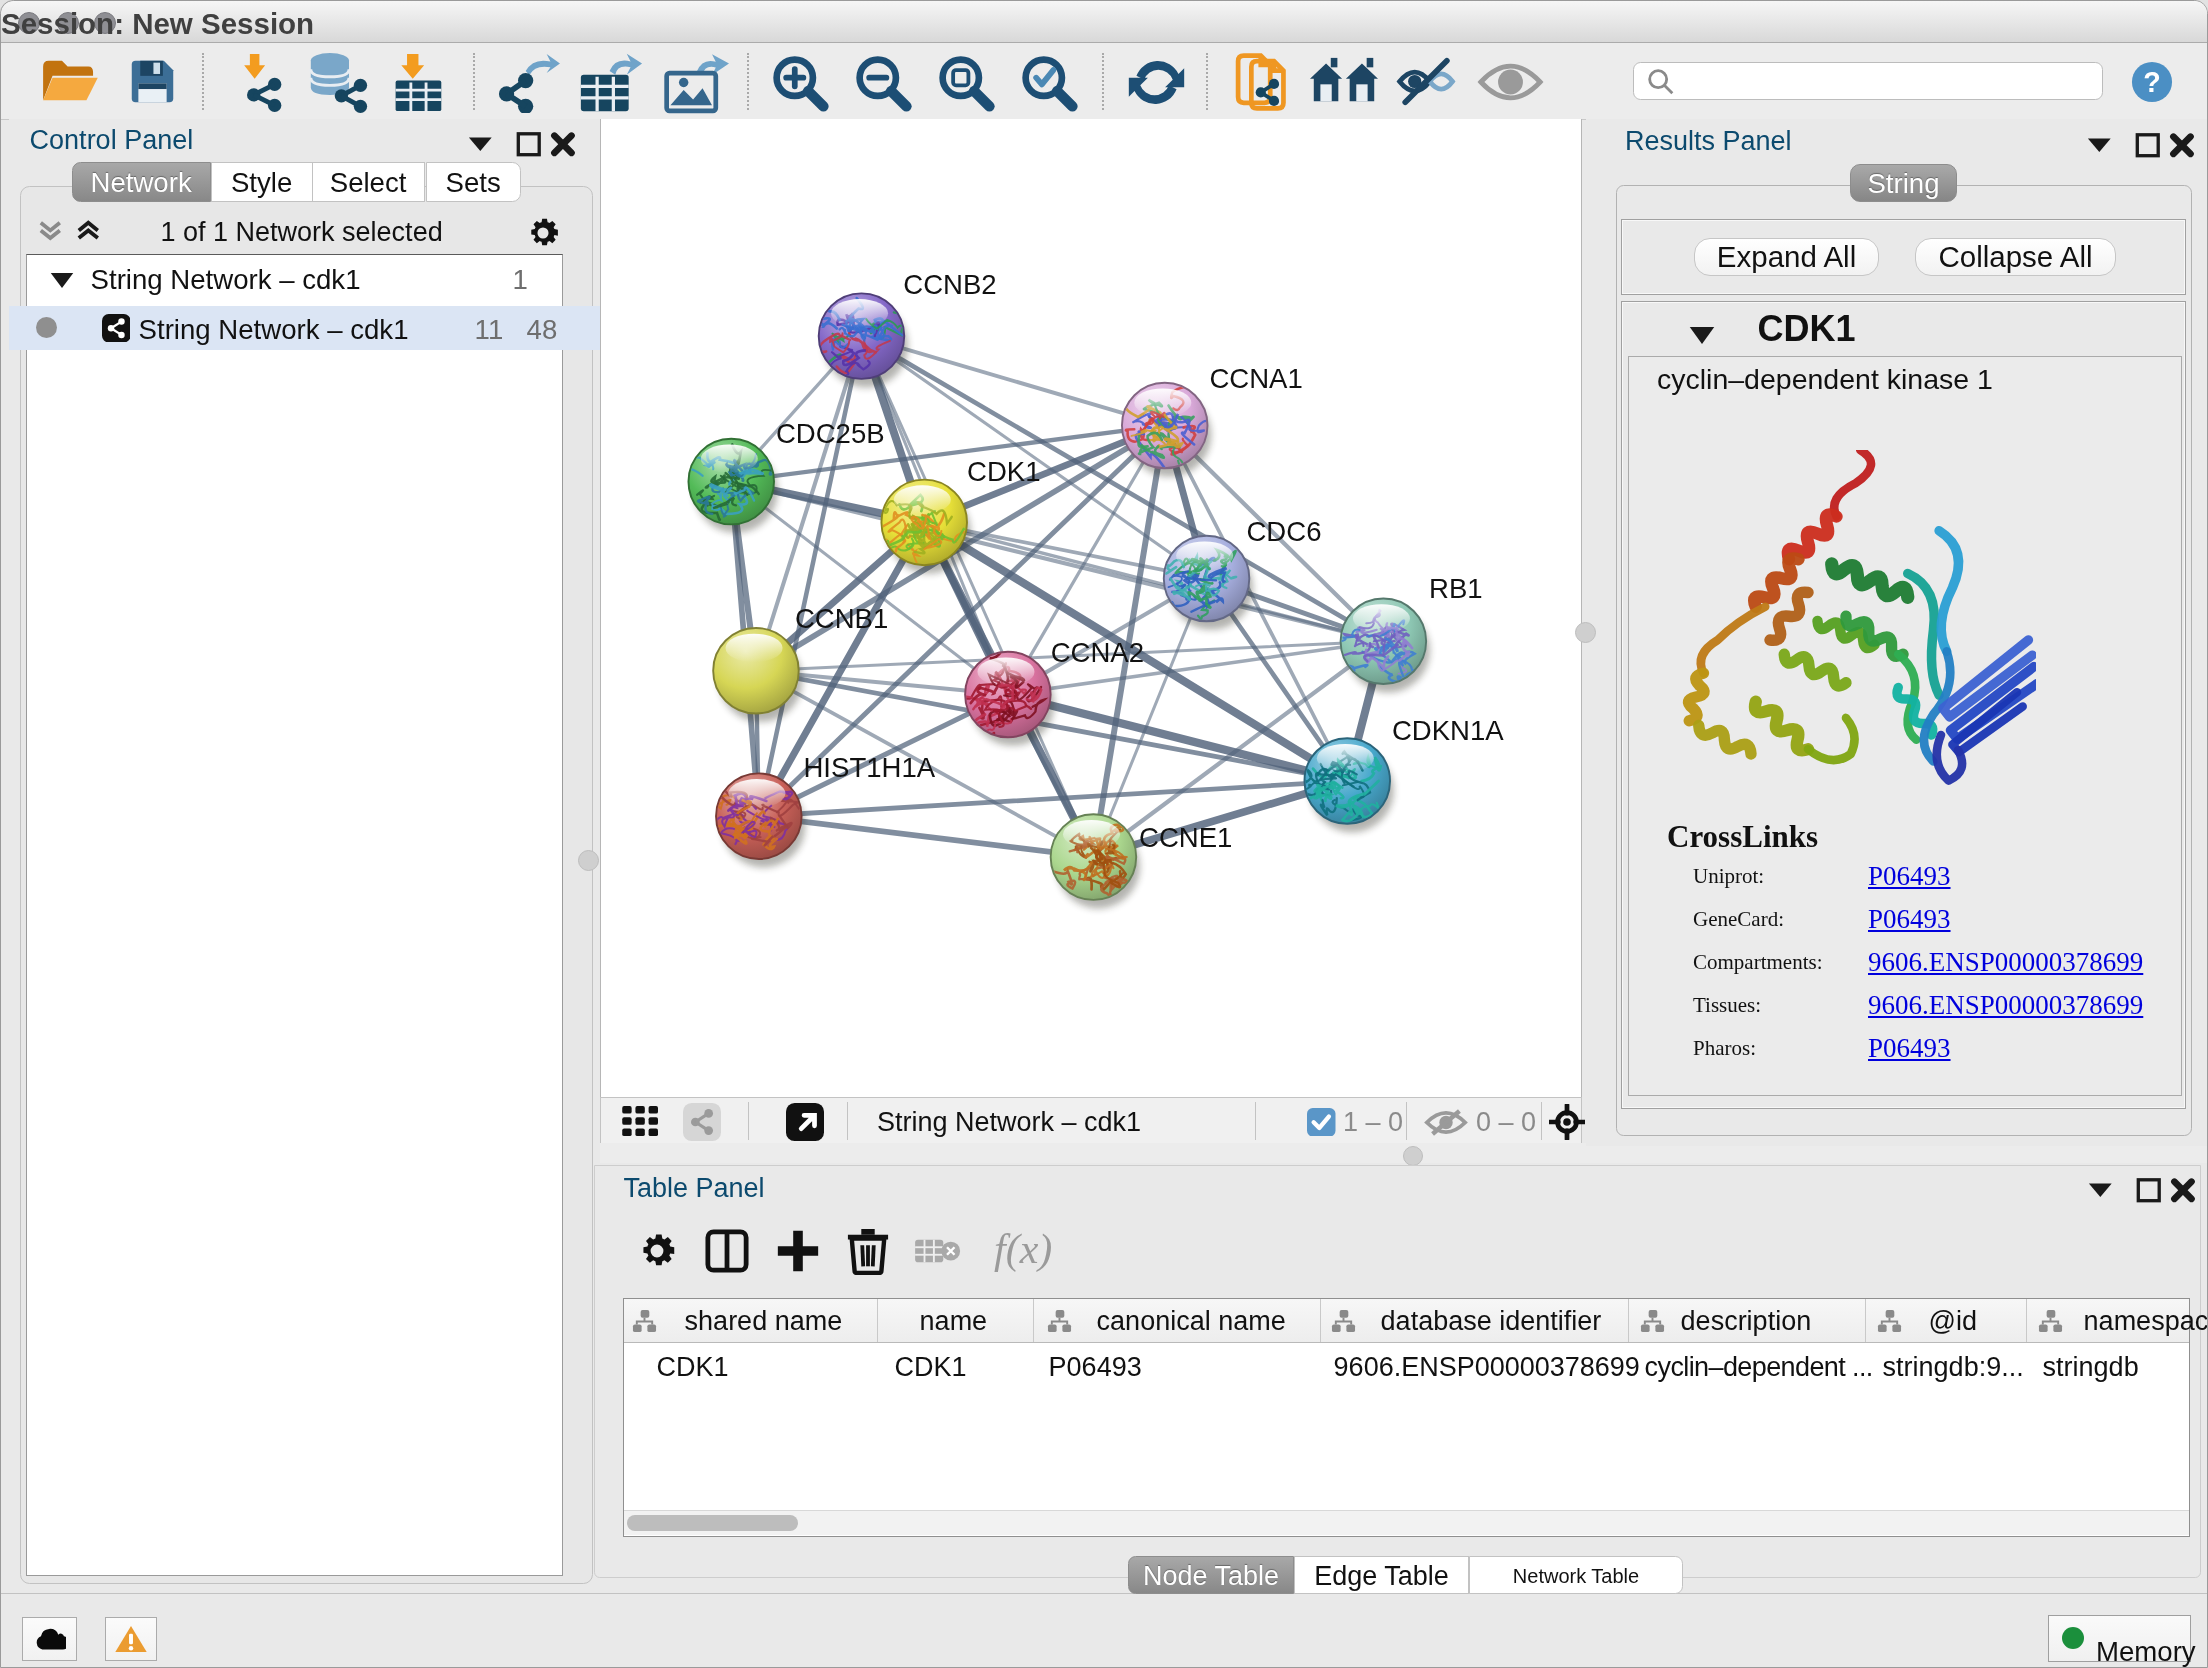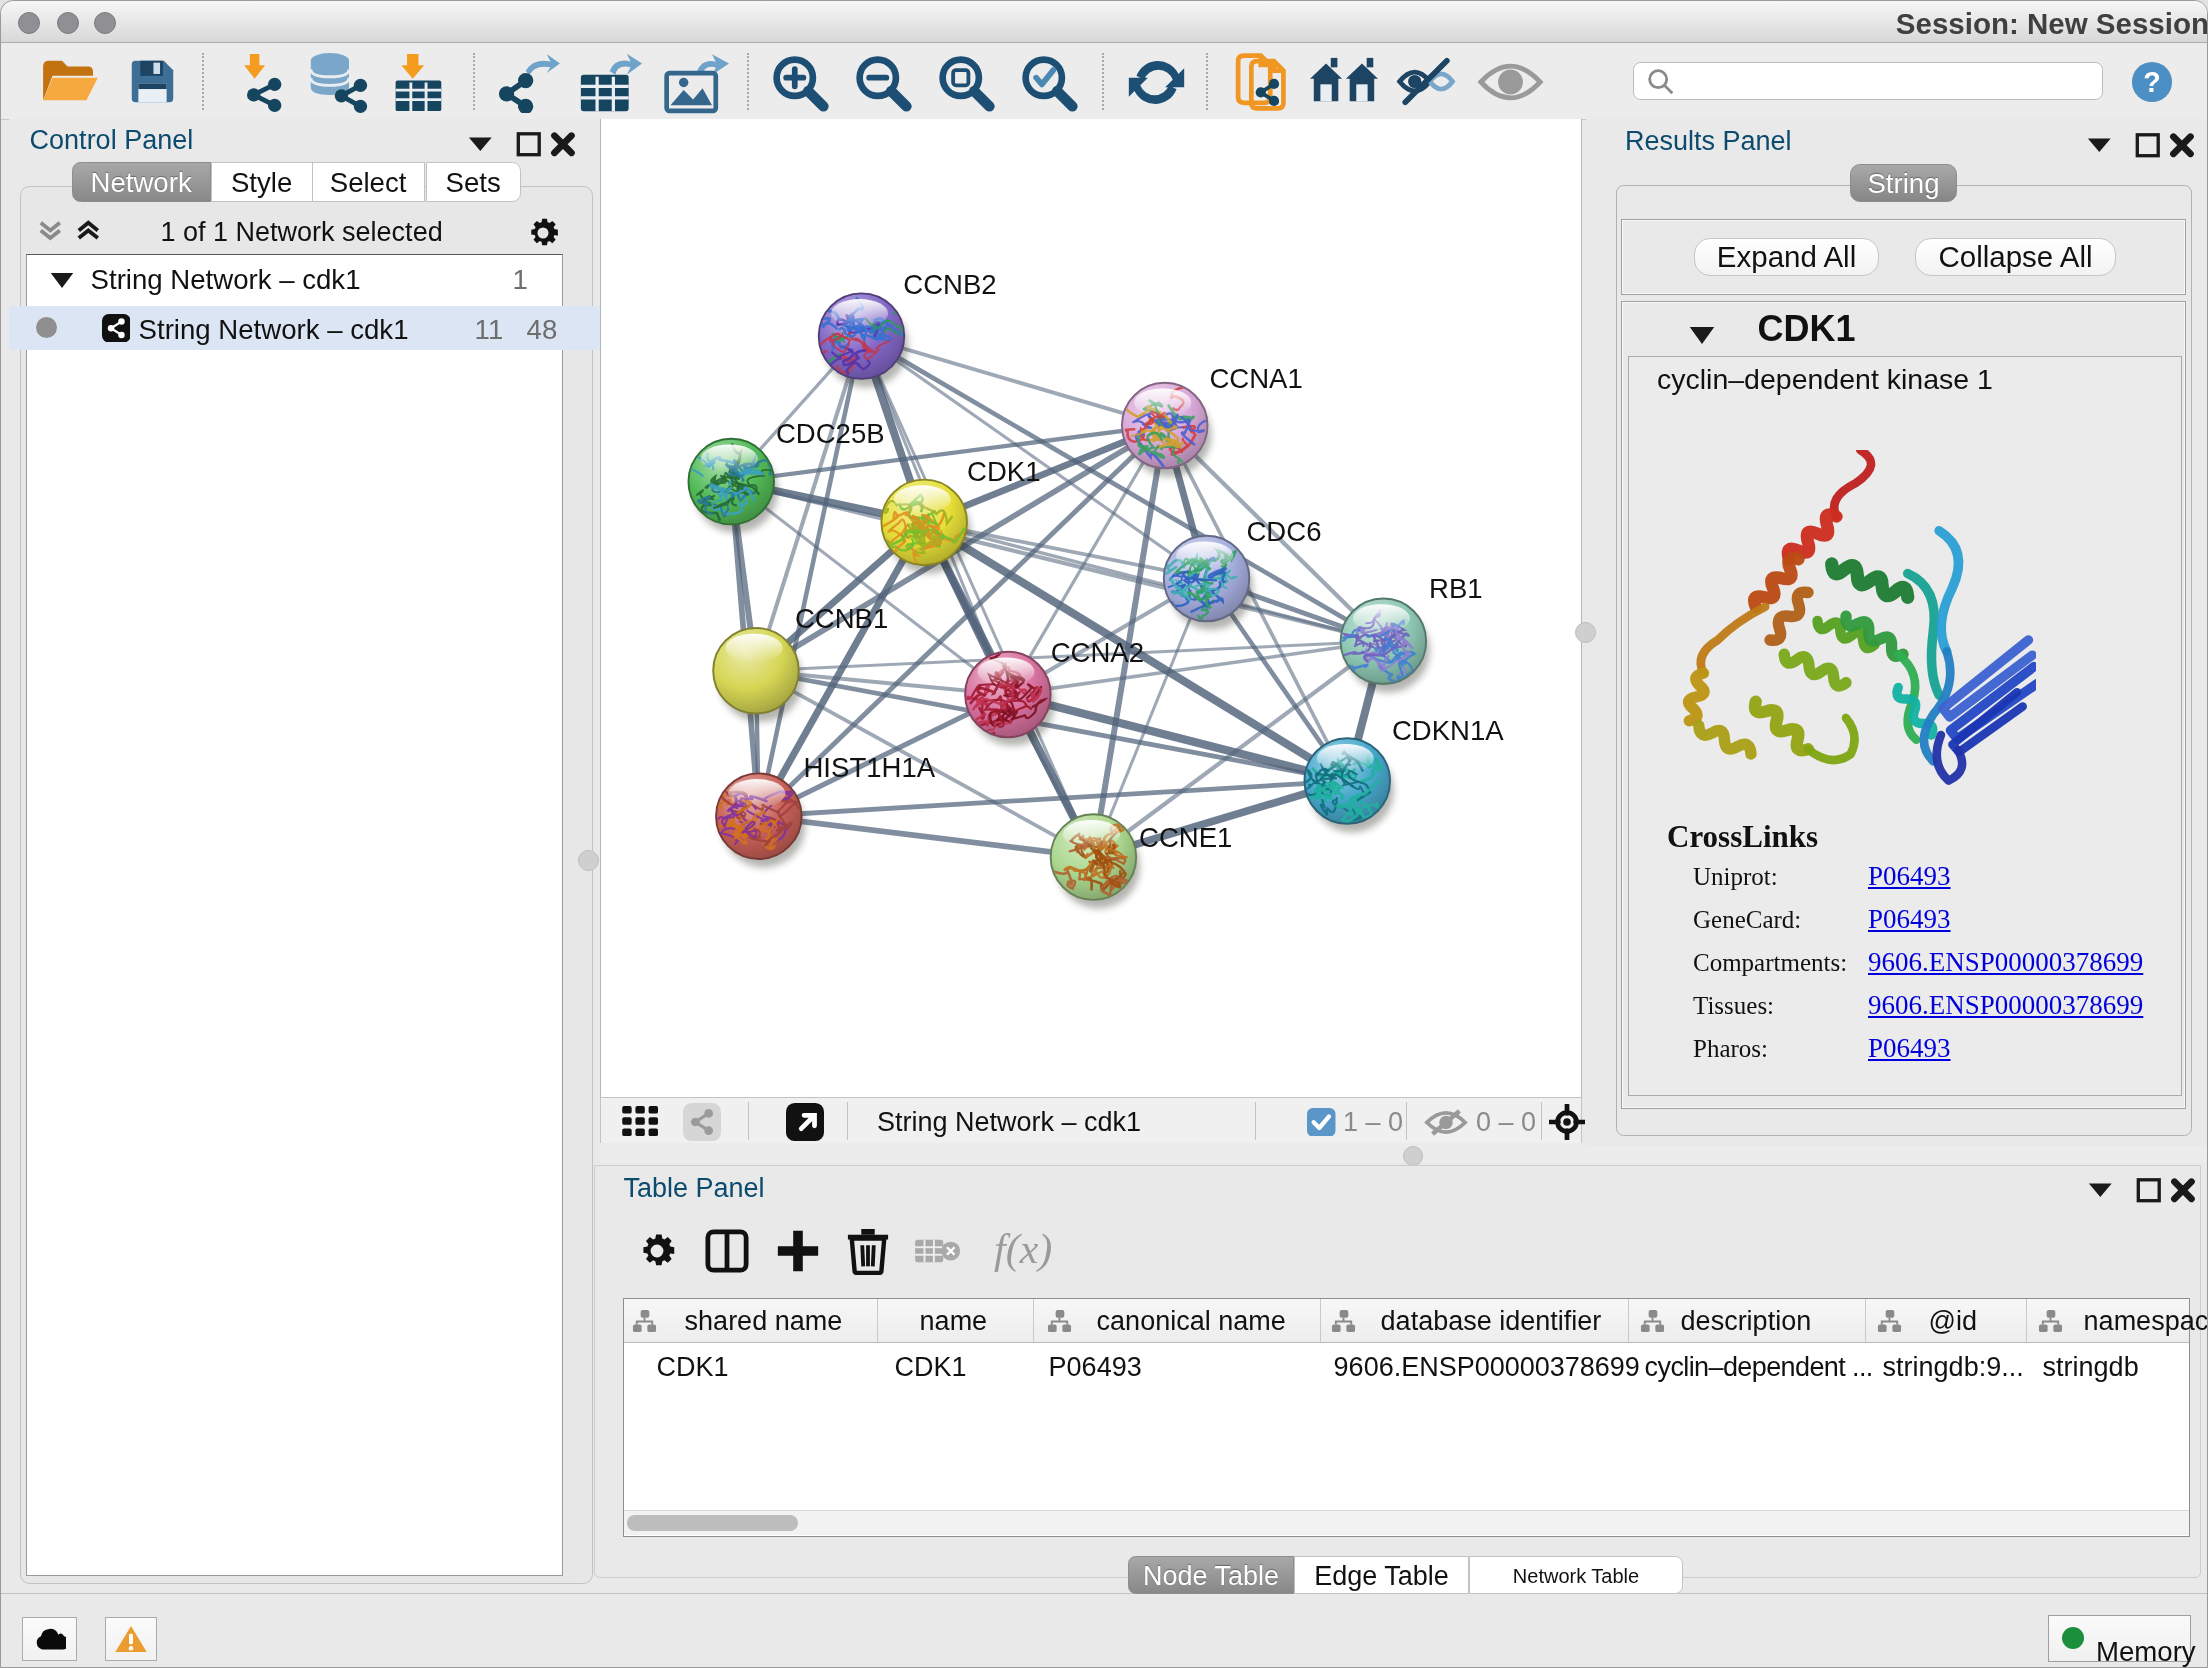--- a/index.html
+++ b/index.html
@@ -1,20 +1,20 @@
 <!DOCTYPE html>
 <html style="font-size:15px"><head>
 <meta charset="utf-8">
 <style>
 html,body{margin:0;padding:0;}
 body{width:2208px;height:1668px;overflow:hidden;font-family:"Liberation Sans",sans-serif;background:#e2e2e2;}
 .win{position:absolute;left:0;top:0;width:2208px;height:1668px;background:#e9e9e9;border:1px solid #9a9a9a;border-radius:13.3px 13.3px 0 0;box-sizing:border-box;overflow:hidden;}
 .titlebar{position:absolute;left:0;top:0;width:2208px;height:41px;background:linear-gradient(#f6f6f6,#d8d8d8);border-bottom:1px solid #ababab;border-radius:13.3px 13.3px 0 0;}
 .tl{position:absolute;top:10.5px;width:22px;height:22px;border-radius:50%;background:#8f8f94;border:1px solid #7a7a7f;box-sizing:border-box;}
-.title{position:absolute;top:5.7px;left:0;width:100%;text-align:right;font-size:29.5px;font-weight:700;color:#404040;}
+.title{position:absolute;top:5.7px;left:0;width:100%;text-align:left;font-size:29.5px;font-weight:700;color:#404040;}
 .toolbar{position:absolute;left:0;top:42px;width:2208px;height:76px;background:#ececec;border-bottom:1px solid #c8c8c8;}
 .vsep{position:absolute;top:9.5px;height:57px;width:0;border-left:2.9px dotted #a9a9a9;}
 .searchbox{position:absolute;left:1632px;top:19px;width:470px;height:38px;background:#fff;border:1.9px solid #bcbcbc;border-radius:7.6px;box-sizing:border-box;}
 
 .panelhead{position:absolute;font-size:27px;color:#0c4a6e;}
 .canvas{position:absolute;left:599px;top:118px;width:982px;height:978px;background:#ffffff;border-left:1px solid #b6b6b6;border-right:1px solid #b6b6b6;box-sizing:border-box;}
 .canvasbar{position:absolute;left:599px;top:1096px;width:982px;height:47px;background:#f0f0f0;border:1px solid #c3c3c3;box-sizing:border-box;}
 .splitstrip{position:absolute;left:599px;top:1142px;width:1609px;height:20px;background:#ececec;}
 
 .cp{position:absolute;left:7.6px;top:118px;width:592px;height:1469px;background:#e9e9e9;}
@@ -867,21 +867,21 @@
 <path d="M265 130 Q298 145 292 190 Q286 235 298 258" fill="none" stroke="#16a294" stroke-width="10" stroke-linecap="round" stroke-linejoin="round" stroke-opacity="0.95"></path>
 <path d="M255 250 Q250 263 264 262 Q277 262 272 275 Q268 288 281 288 Q295 287 290 300" fill="none" stroke="#12b2a2" stroke-width="10" stroke-linecap="round" stroke-linejoin="round" stroke-opacity="0.95"></path>
 <path d="M298 85 Q330 105 312 145 Q292 185 306 212" fill="none" stroke="#2a9fd4" stroke-width="10" stroke-linecap="round" stroke-linejoin="round" stroke-opacity="0.95"></path>
 <path d="M306 212 Q318 248 292 278 Q272 308 292 328" fill="none" stroke="#2380c4" stroke-width="9" stroke-linecap="round" stroke-linejoin="round" stroke-opacity="0.95"></path>
 <path d="M392 200 L302 272 L309 281 L396 216" fill="none" stroke="#3c62d2" stroke-width="10" stroke-linecap="round" stroke-linejoin="round" stroke-opacity="0.95"></path>
 <path d="M398 228 L310 295 L317 304 L401 246" fill="none" stroke="#2448c4" stroke-width="10" stroke-linecap="round" stroke-linejoin="round" stroke-opacity="0.95"></path>
 <path d="M380 255 L312 310 L319 318 L386 270" fill="none" stroke="#1a36b4" stroke-width="9" stroke-linecap="round" stroke-linejoin="round" stroke-opacity="0.95"></path>
 <path d="M300 300 Q288 330 308 348 Q330 338 318 316" fill="none" stroke="#2433a8" stroke-width="9" stroke-linecap="round" stroke-linejoin="round" stroke-opacity="0.95"></path>
 </svg>
     <div class="serif" style="position:absolute;left:81px;top:700px;font-size:31px;font-weight:bold;color:#111;">CrossLinks</div>
-    <div class="serif" style="position:absolute;left:107px;top:736px;font-size:25px;color:#111;line-height:43px;">Uniprot:<br>GeneCard:<br>Compartments:<br>Tissues:<br>Pharos:</div>
+    <div class="serif" style="position:absolute;left:107px;top:736px;font-size:21px;color:#111;line-height:43px;">Uniprot:<br>GeneCard:<br>Compartments:<br>Tissues:<br>Pharos:</div>
     <div class="serif" style="position:absolute;left:282px;top:736px;font-size:27px;line-height:43px;"><a class="lnk">P06493</a><br><a class="lnk">P06493</a><br><a class="lnk">9606.ENSP00000378699</a><br><a class="lnk">9606.ENSP00000378699</a><br><a class="lnk">P06493</a></div>
   </div>
 
   <div class="tp" id="tp">
     <div class="panelhead" style="left:28.5px;top:6.7px;">Table Panel</div>
     <svg style="position:absolute;left:1492px;top:9.5px;" width="114" height="28.5" viewBox="0 0 120 30">
       <path d="M2 8 L26 8 L14 22 Z" fill="#1a1a1a"></path>
       <rect x="54" y="4" width="22" height="22" fill="none" stroke="#1a1a1a" stroke-width="3.5"></rect>
       <path d="M92 6 L110 24 M110 6 L92 24" stroke="#1a1a1a" stroke-width="7" stroke-linecap="round"></path>
     </svg>

